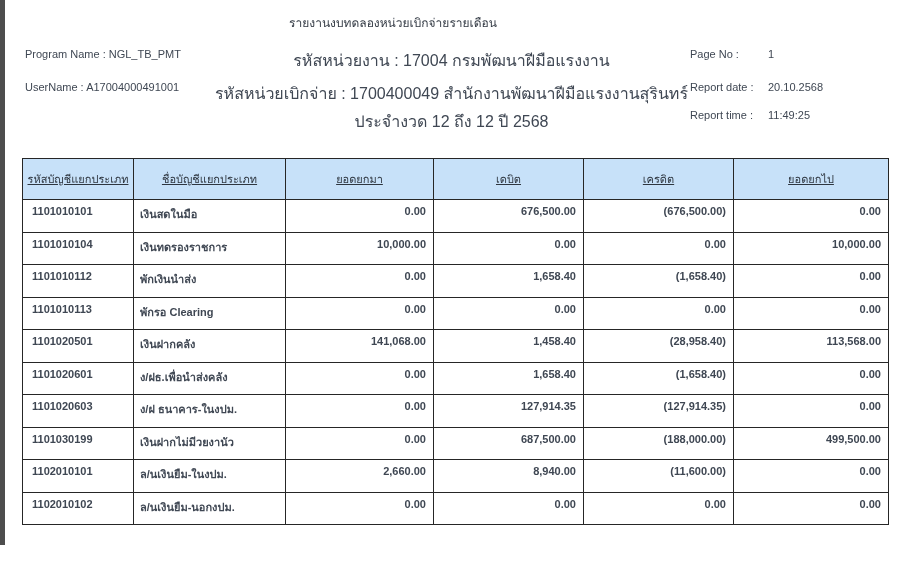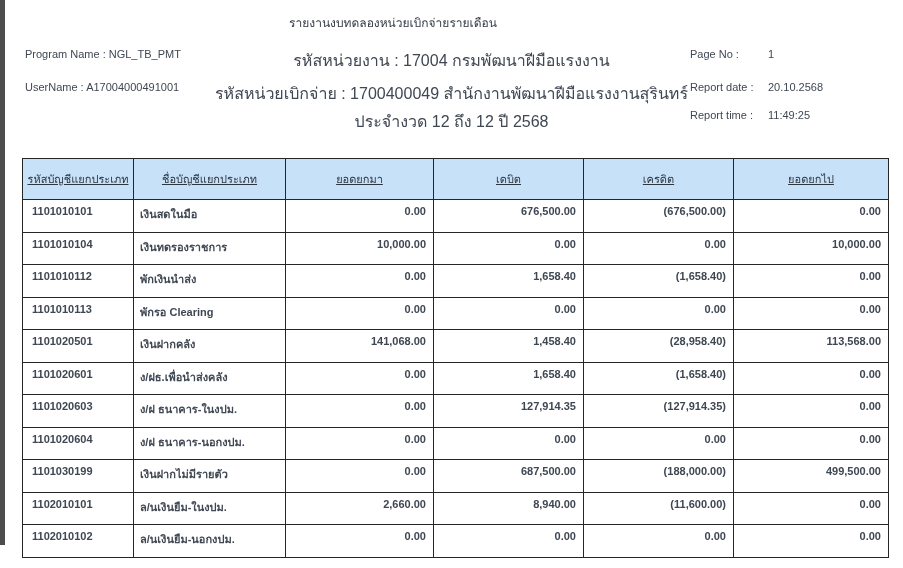--- a/index.html
+++ b/index.html
@@ -154,30 +154,22 @@
     </tr>
     <tr>
       <td class="c-code">1101020603</td>
       <td class="c-name">ง/ฝ ธนาคาร-ในงปม.</td>
       <td class="c-num">0.00</td>
       <td class="c-num">127,914.35</td>
       <td class="c-num">(127,914.35)</td>
       <td class="c-num">0.00</td>
     </tr>
     <tr>
-      <td class="c-code">1101020604</td>
-      <td class="c-name">ง/ฝ ธนาคาร-นอกงปม.</td>
-      <td class="c-num">0.00</td>
-      <td class="c-num">0.00</td>
-      <td class="c-num">0.00</td>
-      <td class="c-num">0.00</td>
-    </tr>
-    <tr>
       <td class="c-code">1101030199</td>
-      <td class="c-name">เงินฝากไม่มีรายตัว</td>
+      <td class="c-name">เงินฝากไม่มีวยงานัว</td>
       <td class="c-num">0.00</td>
       <td class="c-num">687,500.00</td>
       <td class="c-num">(188,000.00)</td>
       <td class="c-num">499,500.00</td>
     </tr>
     <tr>
       <td class="c-code">1102010101</td>
       <td class="c-name">ล/นเงินยืม-ในงปม.</td>
       <td class="c-num">2,660.00</td>
       <td class="c-num">8,940.00</td>

